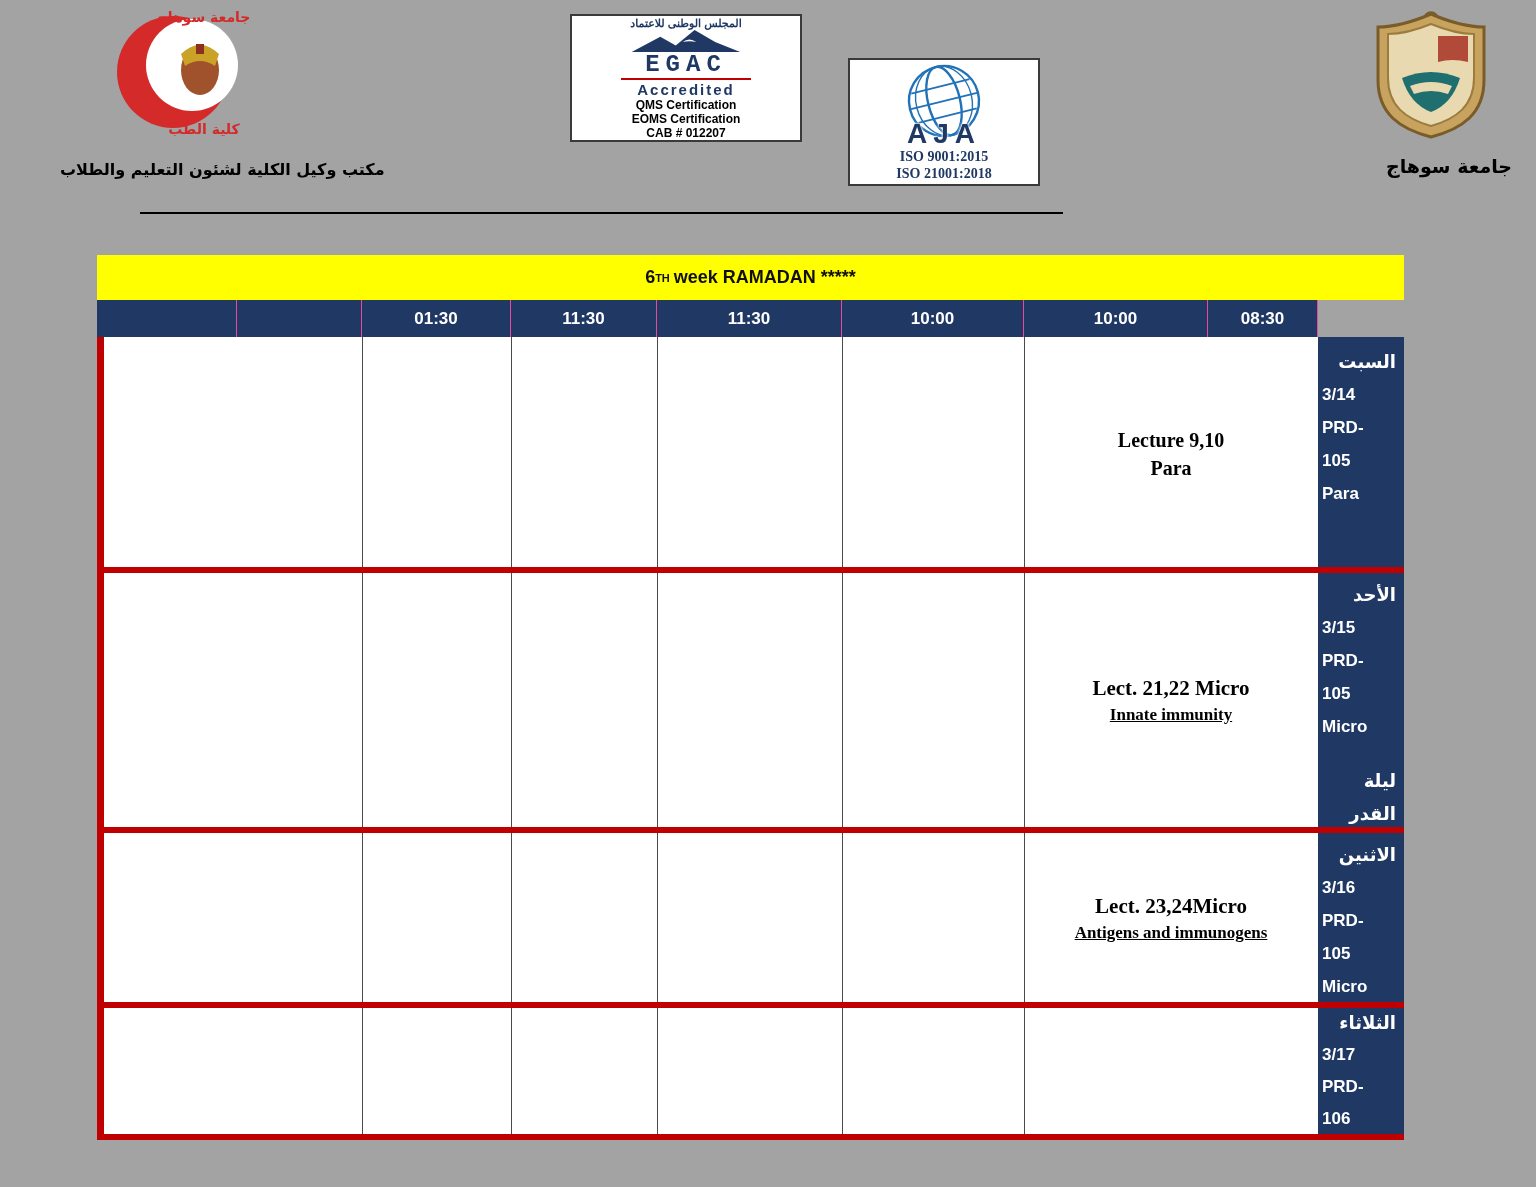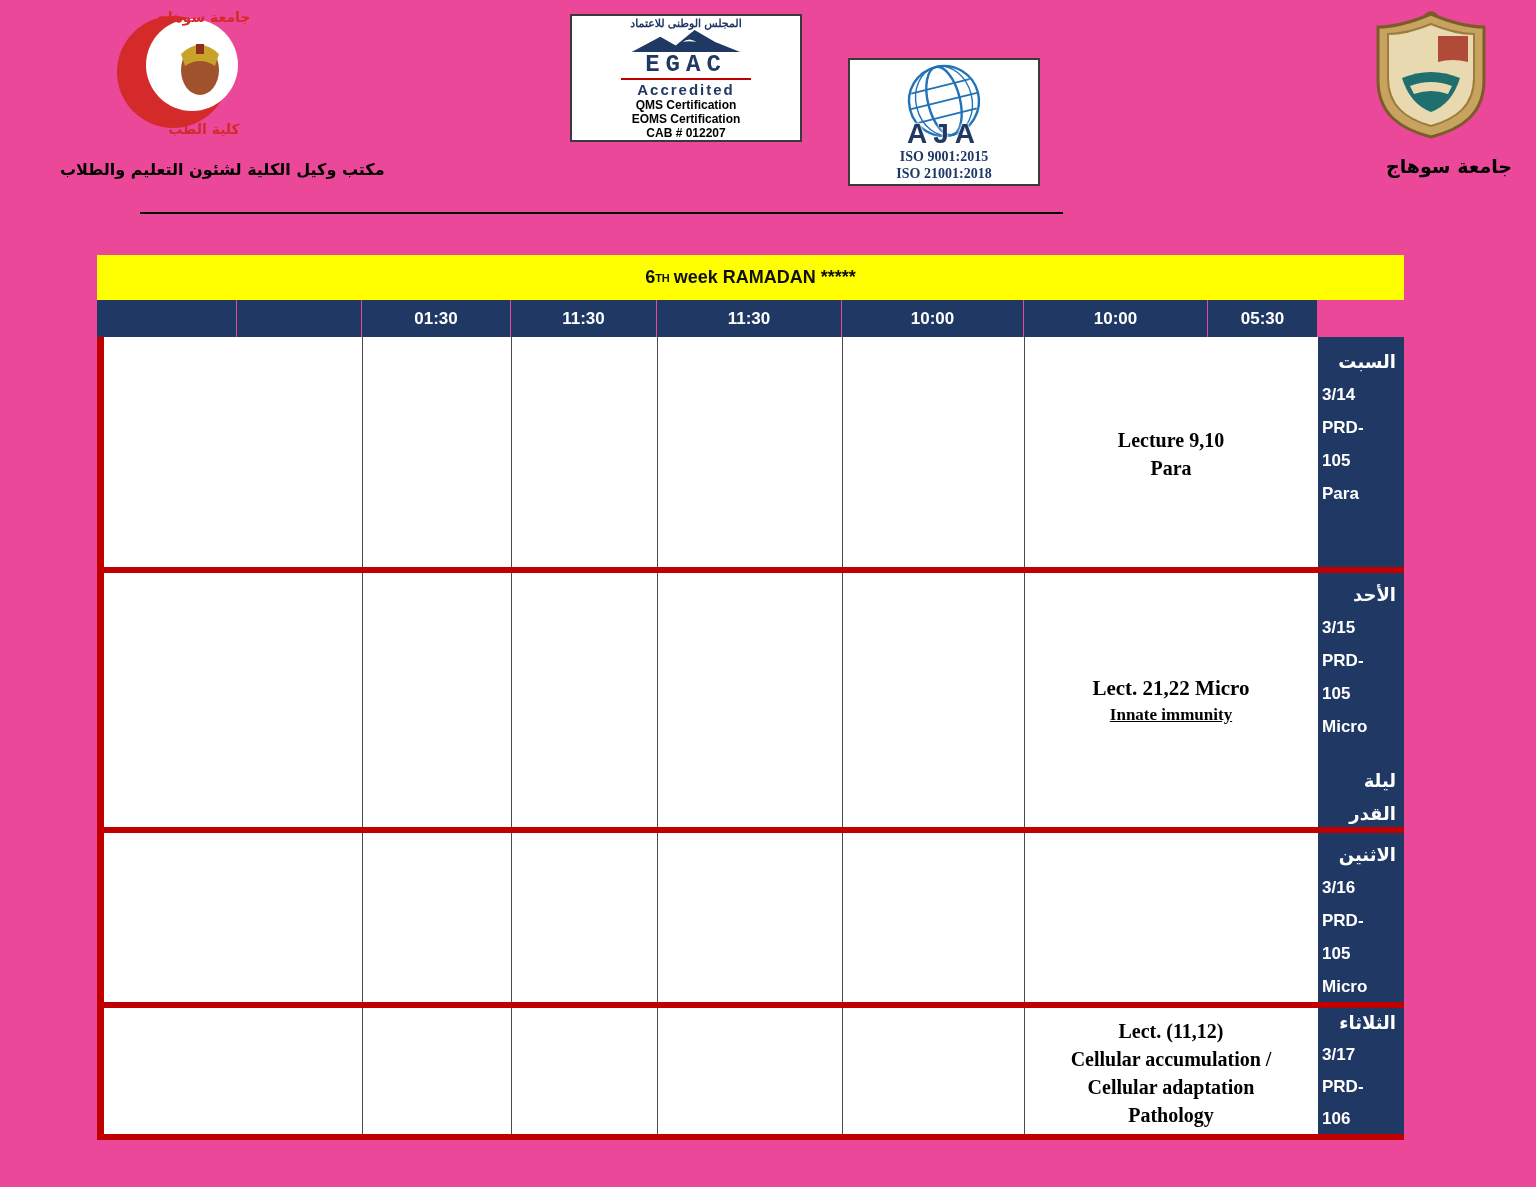--- a/index.html
+++ b/index.html
@@ -1,17 +1,17 @@
 <!DOCTYPE html>
 <html><head>
 <meta charset="utf-8">
 <style>
   * { margin:0; padding:0; box-sizing:border-box; }
   html,body { background:#ffffff; }
-  .page { position:relative; width:1536px; height:1187px; background:#ec4899; overflow:hidden;
+  .page { position:relative; width:1536px; height:1187px; background:#a3a3a3; overflow:hidden;
           font-family:"Liberation Sans", sans-serif; }
 
   
   .faculty-logo { position:absolute; left:88px; top:6px; width:185px; height:132px; }
   .egac-box { position:absolute; left:570px; top:14px; width:232px; height:128px;
               border:2px solid #3a3a3a; background:#fff; display:flex; flex-direction:column;
               align-items:center; padding-top:1px; }
   .egac-ar { font-size:11px; font-weight:700; color:#1F3864; font-family:Liberation Sans, sans-serif; direction:rtl; line-height:13px;}
   .egac-name { font-family:Liberation Mono, monospace; font-size:24px; font-weight:700;
                color:#1F3864; letter-spacing:6px; line-height:25px;text-align:right; }
@@ -142,21 +142,21 @@
     </div>
 
     <div class="time-row">
       <div class="tcell w0"></div>
       <div class="tcell w1"></div>
       <div class="tcell w2">01:30</div>
       <div class="tcell w3">11:30</div>
       <div class="tcell w4">11:30</div>
       <div class="tcell w5">10:00</div>
       <div class="tcell w6">10:00</div>
-      <div class="tcell w7">05:30</div>
+      <div class="tcell w7">08:30</div>
     </div>
 
     <div class="row row0">
       <div class="lec-cell">
         <div class="lec-md">Lecture 9,10</div>
         <div class="lec-md">Para</div>
       </div>
       <div class="day-cell">
         <div class="d-ar">السبت</div>
         <div class="d-en">3/14</div>
@@ -176,36 +176,34 @@
         <div class="d-en">3/15</div>
         <div class="d-en">PRD-</div>
         <div class="d-en">105</div>
         <div class="d-en">Micro</div>
         <div class="d-ar gap">ليلة</div>
         <div class="d-ar">القدر</div>
       </div>
     </div>
 
     <div class="row row2">
+      <div class="lec-cell">
+        <div class="lec-lg">Lect. 23,24Micro</div>
+        <div class="lec-sm u">Antigens and immunogens</div>
+      </div>
       <div class="day-cell">
         <div class="d-ar">الاثنين</div>
         <div class="d-en">3/16</div>
         <div class="d-en">PRD-</div>
         <div class="d-en">105</div>
         <div class="d-en">Micro</div>
       </div>
     </div>
 
     <div class="row row3">
-      <div class="lec-cell">
-        <div class="lec-md">Lect. (11,12)</div>
-        <div class="lec-md">Cellular accumulation /</div>
-        <div class="lec-md">Cellular adaptation</div>
-        <div class="lec-md">Pathology</div>
-      </div>
       <div class="day-cell compact">
         <div class="d-ar">الثلاثاء</div>
         <div class="d-en">3/17</div>
         <div class="d-en">PRD-</div>
         <div class="d-en">106</div>
       </div>
     </div>
 
     <div class="vline v1"></div>
     <div class="vline v2"></div>

